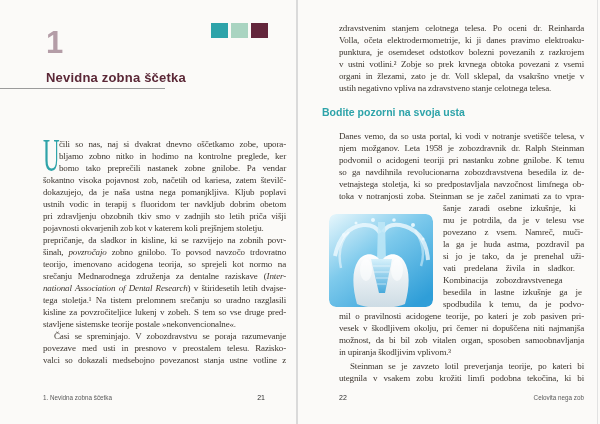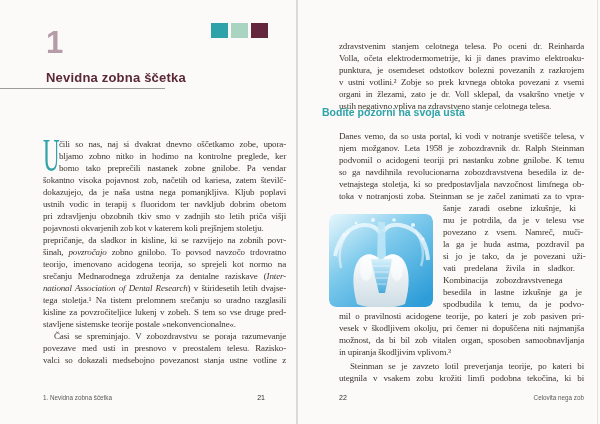--- a/index.html
+++ b/index.html
@@ -9,21 +9,21 @@
   .chapnum{position:absolute;left:46px;top:26px;font-family:"Liberation Sans",sans-serif;
            font-weight:bold;font-size:31px;line-height:34px;color:#b49da7;}
   .chaptitle{position:absolute;left:46px;top:70px;font-family:"Liberation Sans",sans-serif;
              font-weight:bold;font-size:13px;color:#5b2837;letter-spacing:.2px;}
   .title-rule{position:absolute;left:0;top:88px;width:165px;height:1px;background:#9b9b9b;}
   .deco{position:absolute;left:211px;top:23px;display:flex;gap:3px;}
   .deco span{width:17px;height:15px;display:block;}
   
   .textblock{position:absolute;}
   #left-body{left:43px;top:138px;width:243px;}
-  #right-top{left:339px;top:40px;width:245px;}
+  #right-top{left:339px;top:22px;width:245px;}
   #right-mid{left:339px;top:130px;width:245px;}
   .para{margin:0;}
   .para.gap{margin-top:2px;}
   .para.has-dc{position:relative;}
   .line{white-space:nowrap;font-size:9px;line-height:12px;letter-spacing:-0.15px;
         color:#3d362f;}
   .line.indent{text-indent:11px;}
   .line.dc-pad{padding-left:16px;}
   .line.narrow{margin-left:104px;}
   .dropcap{position:absolute;left:0;top:3px;font-size:46px;line-height:30px;
@@ -153,21 +153,21 @@
           <div class="line" style="word-spacing: 1.375px;">Danes vemo, da so usta portal, ki vodi v notranje svetišče telesa, v</div>
           <div class="line" style="word-spacing: 3.06055px;">njem možganov. Leta 1958 je zobozdravnik dr. Ralph Steinman</div>
           <div class="line" style="word-spacing: 2.38715px;">podvomil o acidogeni teoriji pri nastanku zobne gnilobe. K temu</div>
           <div class="line" style="word-spacing: 3.18304px;">so ga navdihnila revolucionarna zobozdravstvena besedila iz de-</div>
           <div class="line" style="word-spacing: 2.30134px; text-align: right;">vetnajstega stoletja, ki so predpostavljala navzočnost limfnega ob-</div>
           <div class="line" style="word-spacing: 1.90767px;">toka v notranjosti zoba. Steinman se je začel zanimati za to vpra-</div>
           <div class="line narrow" style="word-spacing: 6px;">šanje zaradi osebne izkušnje, ki</div>
           <div class="line narrow" style="word-spacing: 4.23214px;">mu je potrdila, da je v telesu vse</div>
           <div class="line narrow" style="word-spacing: 6px;">povezano z vsem. Namreč, muči-</div>
           <div class="line narrow" style="word-spacing: 4.6224px;">la ga je huda astma, pozdravil pa</div>
-          <div class="line narrow" style="word-spacing: 4.73438px;">si jo je tako, da je povezani uži-</div>
+          <div class="line narrow" style="word-spacing: 4.73438px;">si jo je tako, da je prenehal uži-</div>
           <div class="line narrow" style="word-spacing: 6px;">vati predelana živila in sladkor.</div>
           <div class="line narrow" style="word-spacing: 6px;">Kombinacija zobozdravstvenega</div>
           <div class="line narrow" style="word-spacing: 6px;">besedila in lastne izkušnje ga je</div>
           <div class="line narrow" style="word-spacing: 5.93125px;">spodbudila k temu, da je podvo-</div>
           <div class="line" style="word-spacing: 2.62188px;">mil o pravilnosti acidogene teorije, po kateri je zob pasiven pri-</div>
           <div class="line" style="word-spacing: 2.07118px;">vesek v škodljivem okolju, pri čemer ni dopuščena niti najmanjša</div>
           <div class="line" style="word-spacing: 3px;">možnost, da bi bil zob vitalen organ, sposoben samoobnavljanja</div>
           <div class="line end">in upiranja škodljivim vplivom.³</div>
         </div>
         <div class="para gap">

